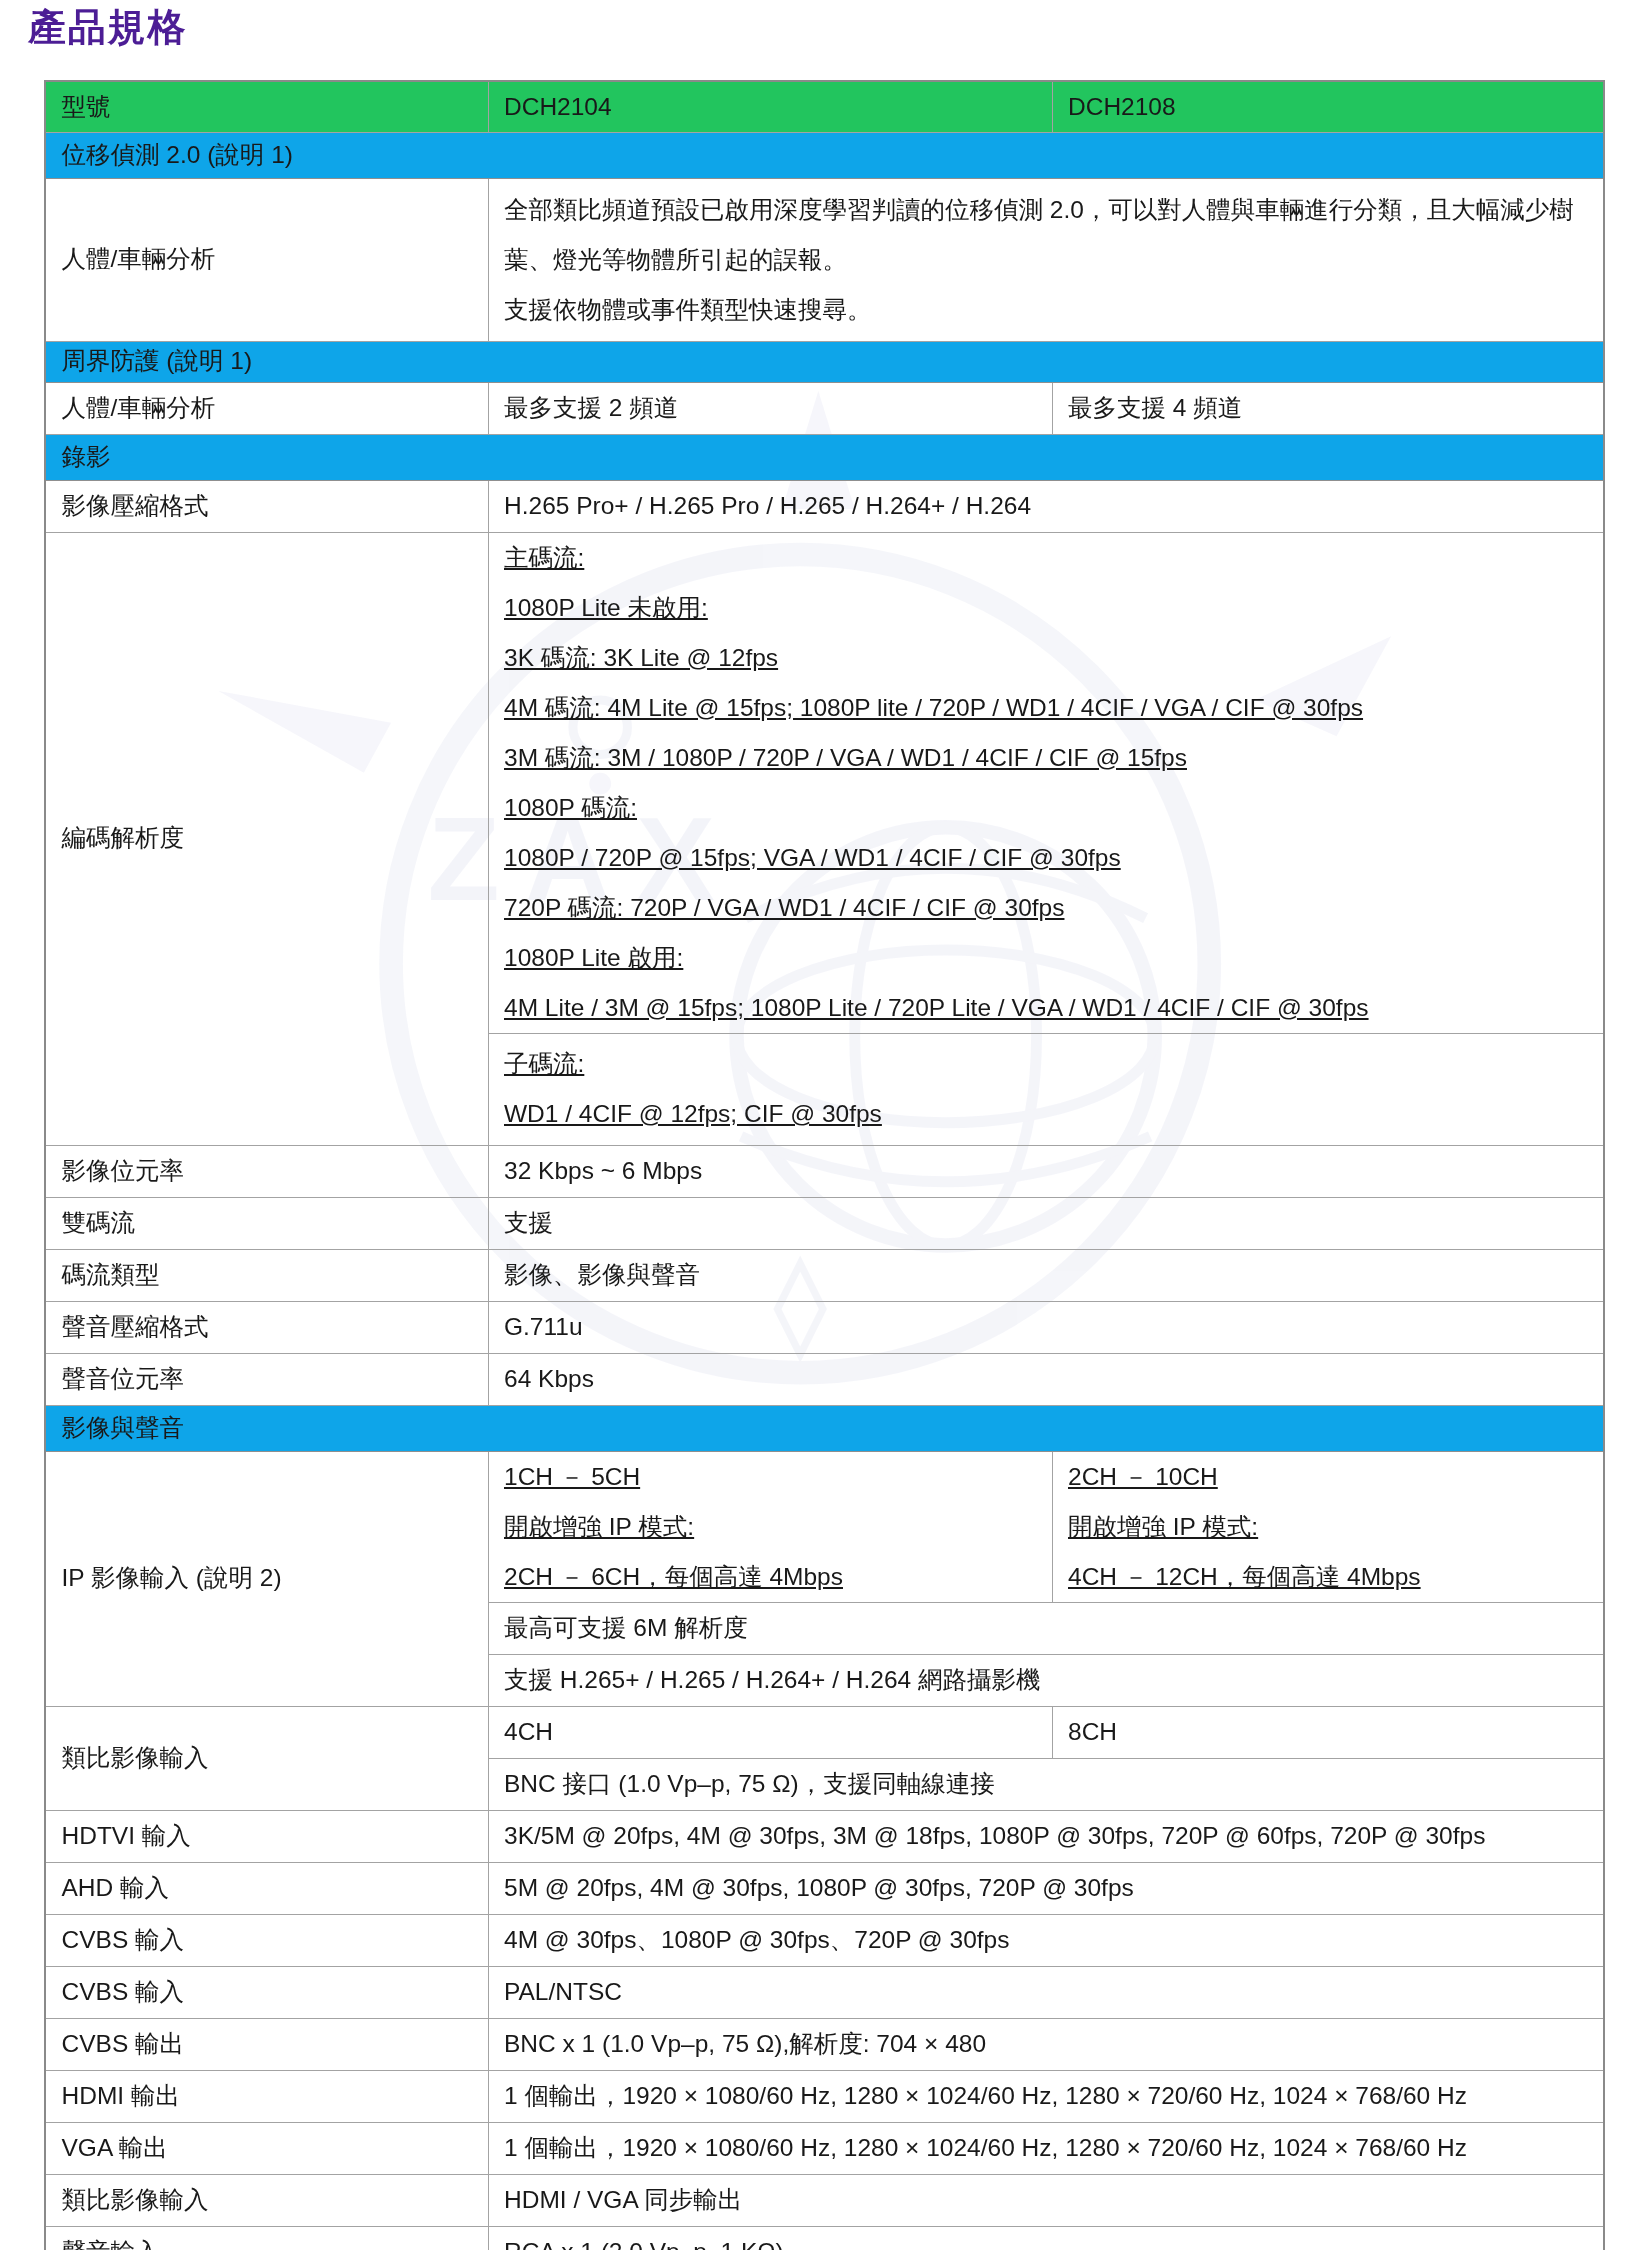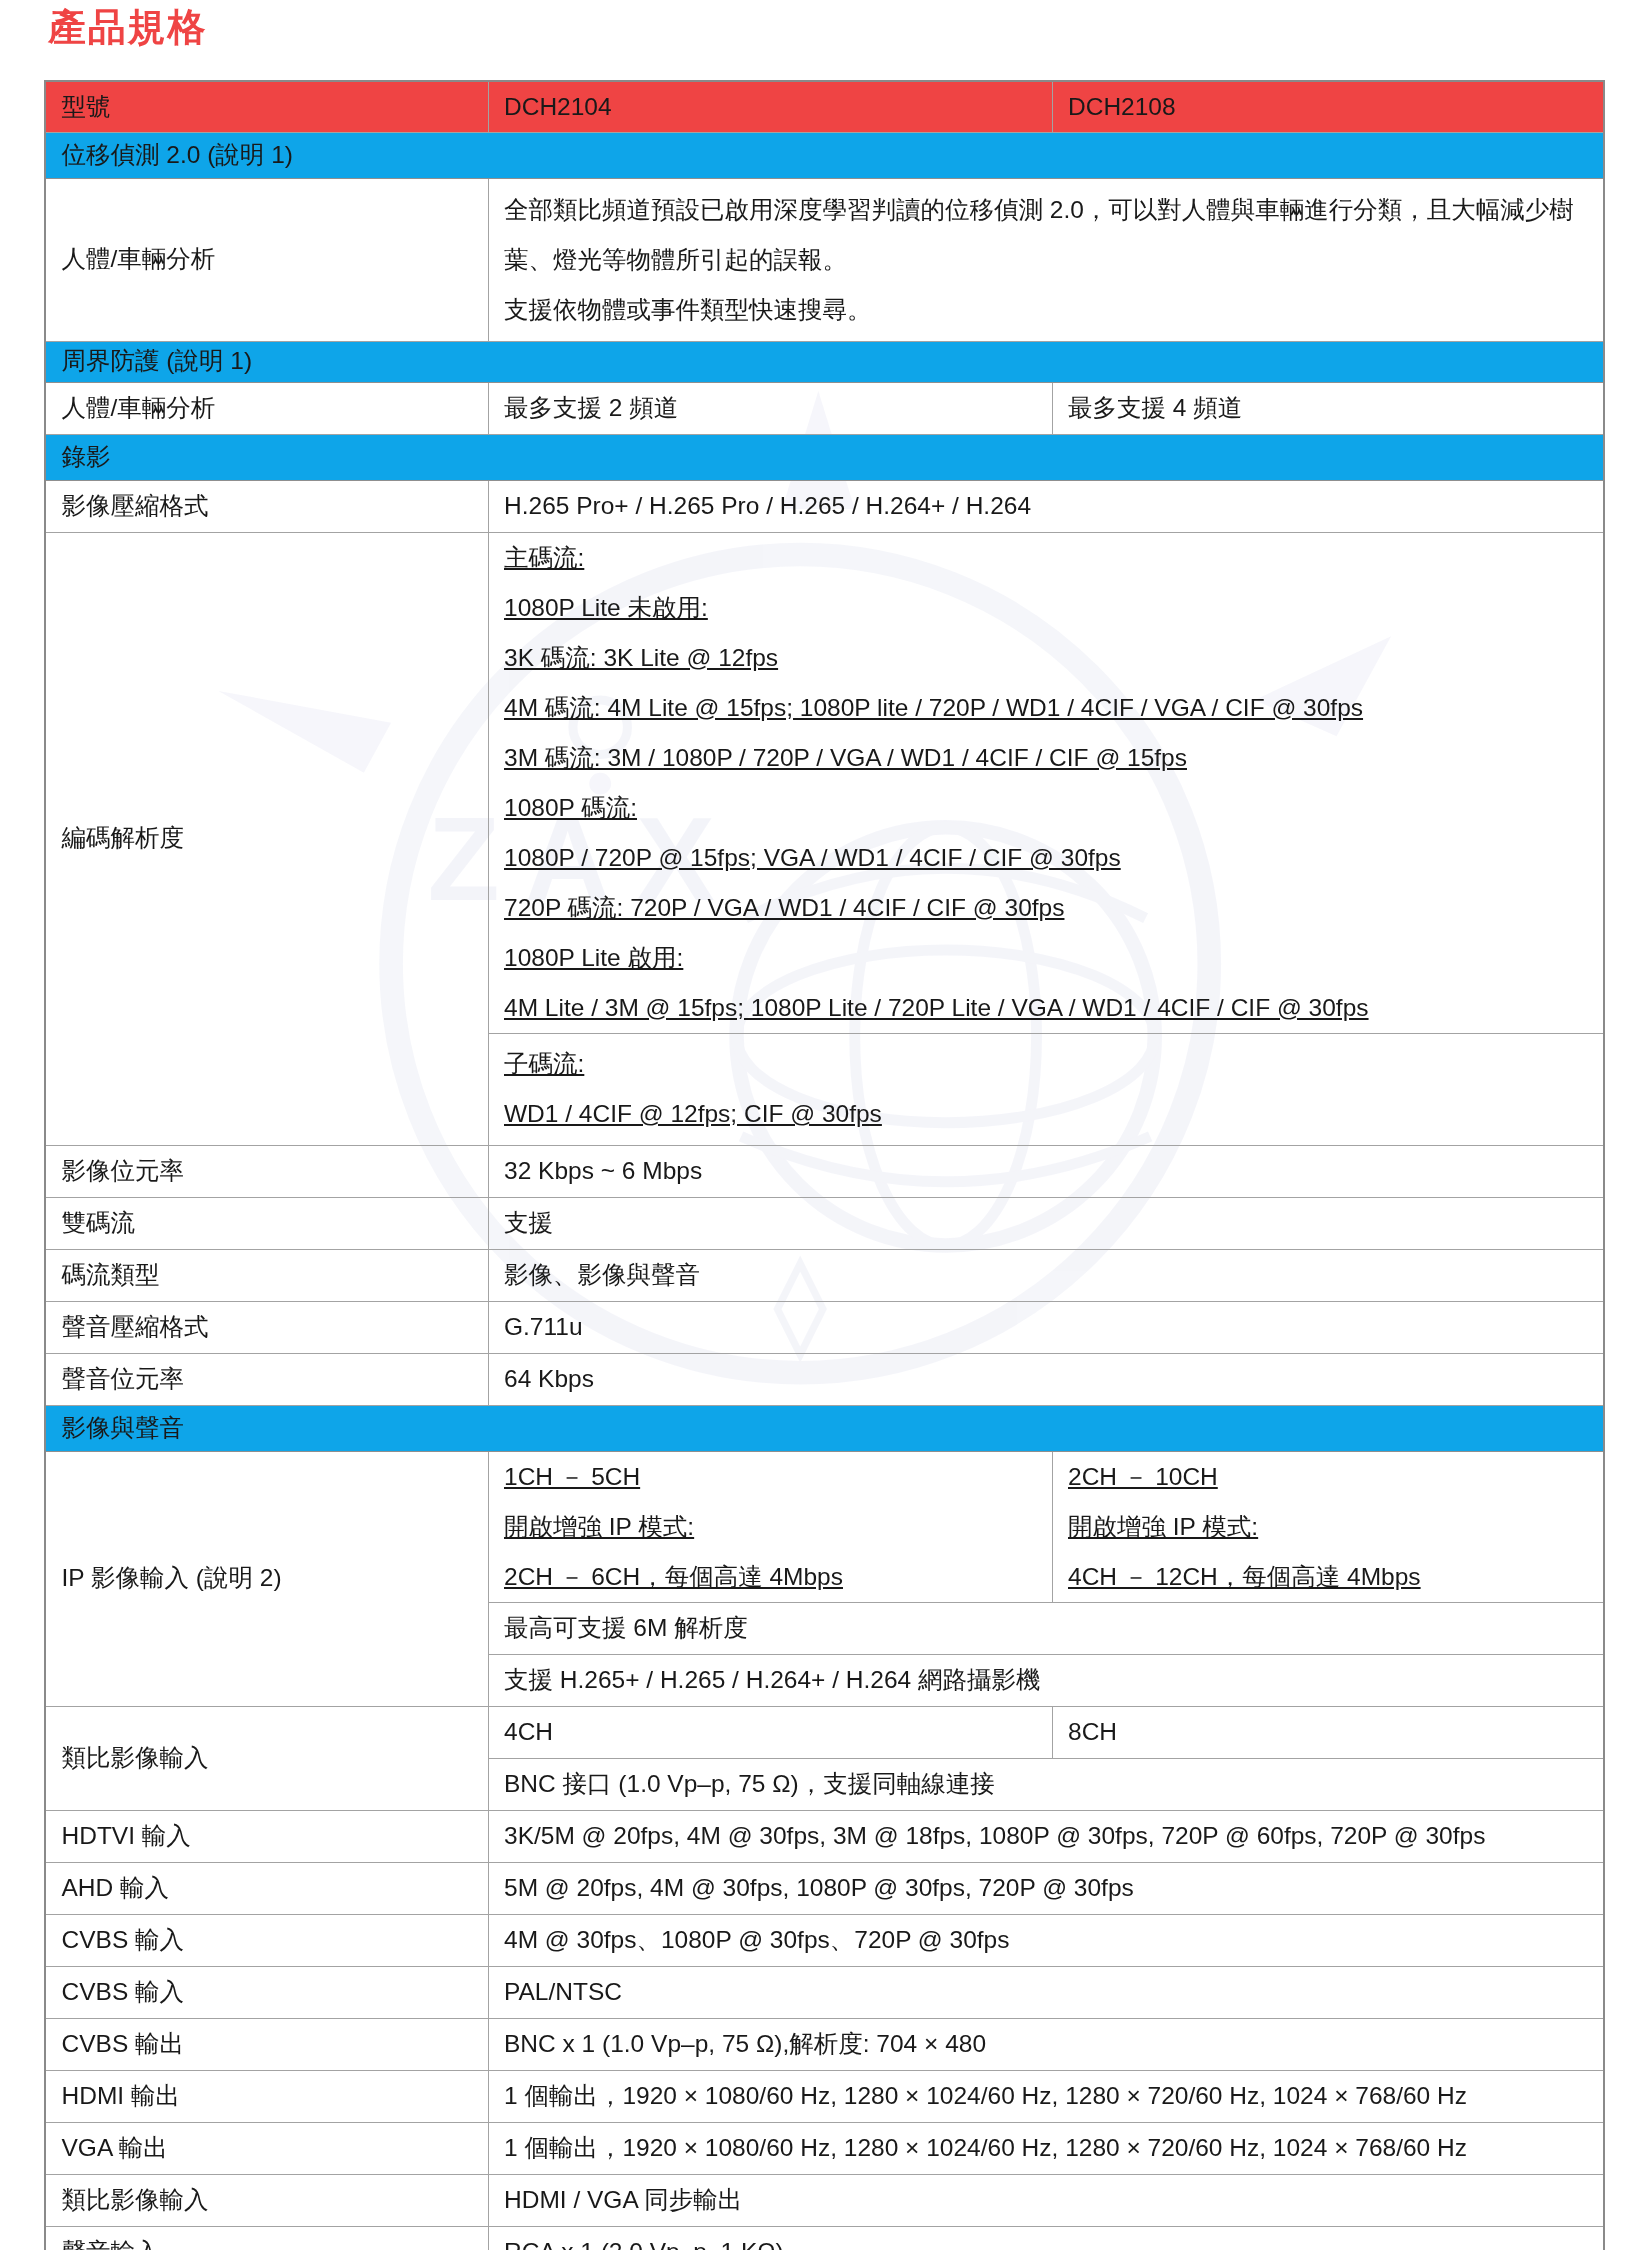--- a/index.html
+++ b/index.html
@@ -2,41 +2,41 @@
 <html style="font-size:14.5px"><head>
 <meta charset="utf-8">
 <style>
   html,body{margin:0;padding:0;}
   body{
     width:1644px;height:2250px;position:relative;overflow:hidden;
     background:#ffffff;color:#191919;
     font-family:"Liberation Sans", sans-serif;
   }
   .page-title{
-    position:absolute;left:48px;top:1.8px;margin:0;
-    font-size:38px;font-weight:bold;letter-spacing:1.8px;color:#ef4444;
+    position:absolute;left:28px;top:1.8px;margin:0;
+    font-size:38px;font-weight:bold;letter-spacing:1.8px;color:#4c1d95;
   }
   .watermark{position:absolute;left:0;top:0;width:1644px;height:2250px;pointer-events:none;}
   table.spec{
     position:absolute;left:44px;top:80px;width:1558px;
     border-collapse:collapse;table-layout:fixed;
     font-size:24.5px;line-height:1.25;
     border:2.7px solid #8a8a8a;
   }
   td{
     border:1.8px solid #a3a3a3;
     padding:0 12.7px 0 15.5px;
     vertical-align:middle;
     background:transparent;
     overflow:hidden;
   }
   tr.sec td{
     background:#0ea5e9;height:45px;border-color:#8f8f8f;
   }
-  tr.hd td{background:#ef4444;height:50px;}
+  tr.hd td{background:#22c55e;height:50px;}
   tr.r td{height:51px;}
   td.para{padding-top:5.5px;padding-bottom:6px;}
   .ml div{line-height:50px;white-space:nowrap;text-decoration:underline;}
   .para div{line-height:50px;}
   td.tall{vertical-align:middle;}
 </style>
 </head>
 <body>
 
 <svg class="watermark" viewBox="0 0 1808 2475">

